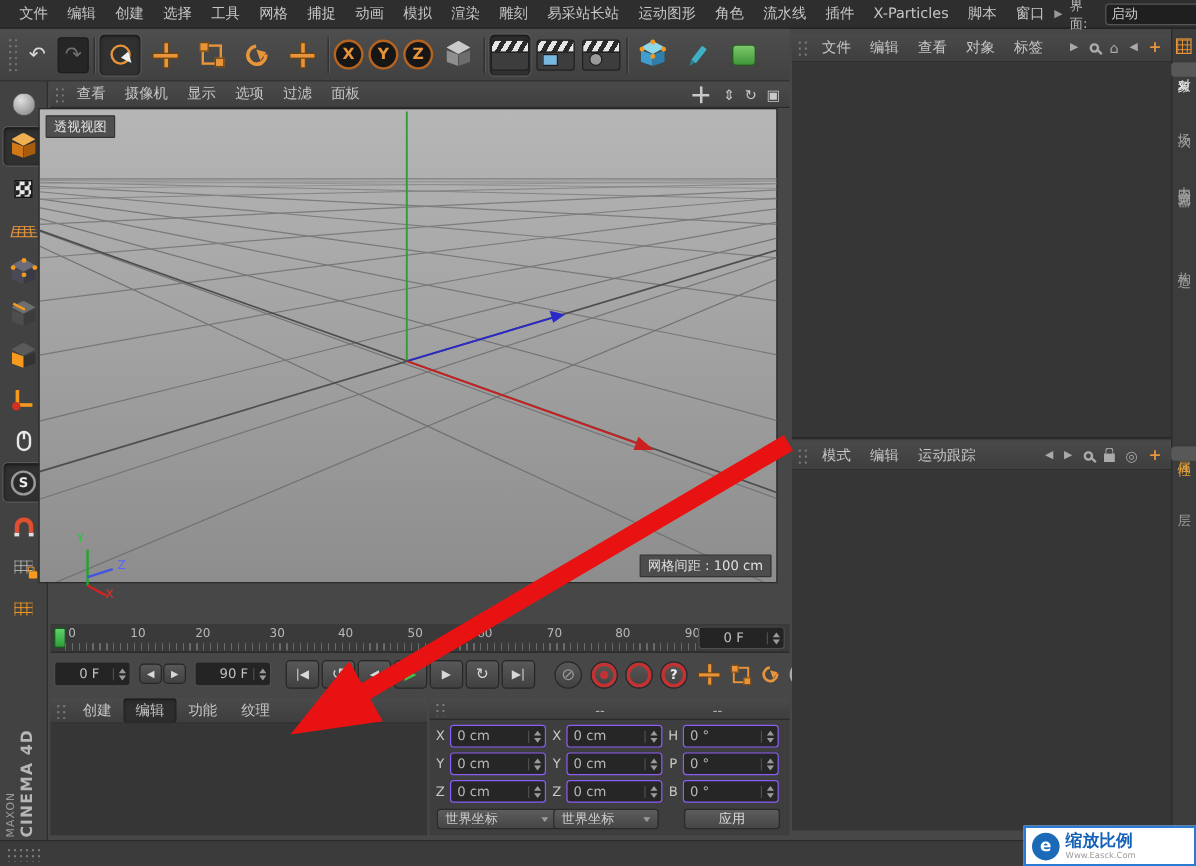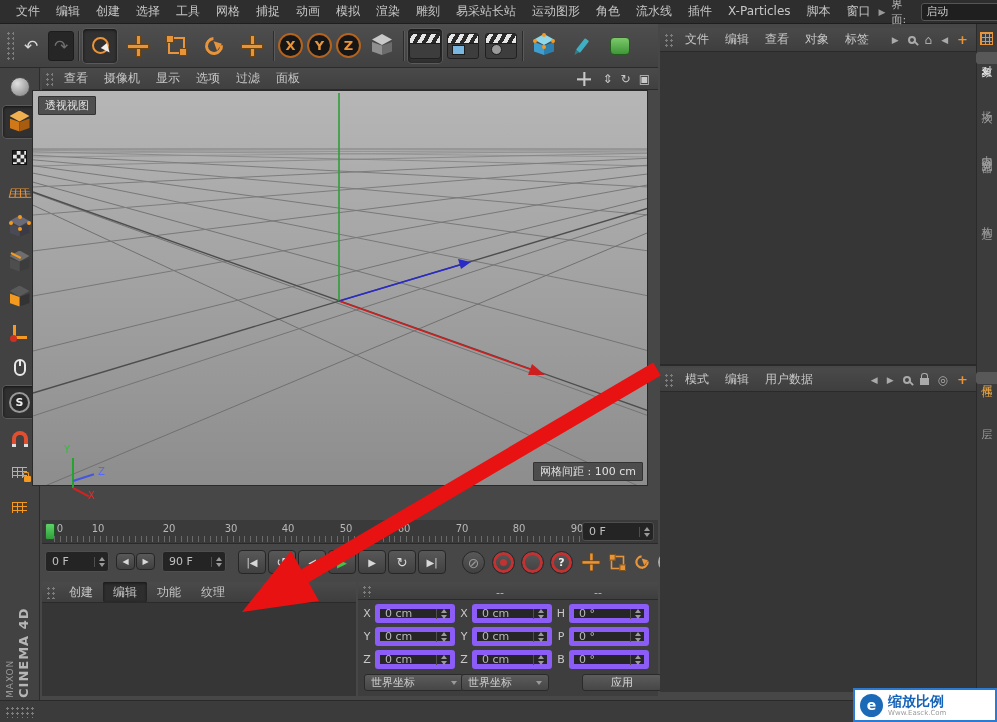--- a/index.html
+++ b/index.html
@@ -78,36 +78,36 @@
   
   #vpmenu{left:42px;top:68px;width:616px;height:22px;background:linear-gradient(#4a4a4a,#404040);border-bottom:1px solid #2a2a2a;display:flex;align-items:center}
   #vpmenu .nav{margin-left:auto;display:flex;align-items:center;gap:8px;padding-right:8px;color:#c8c8c8}
   #vpcanvas{left:32px;top:90px;width:616px;height:396px;background:linear-gradient(#b6b6b6,#8d8d8d);border:1px solid #2a2a2a;overflow:hidden}
   .badge{background:rgba(70,70,70,.92);color:#e0e0e0;font-size:11px;padding:1px 6px;border:1px solid #333;border-radius:1px}
   
   #ruler{left:42px;top:520px;width:616px;height:24px;background:#3a3a3a;border-bottom:1px solid #2a2a2a}
   .tick-label{position:absolute;top:3px;width:22px;text-align:center;font-size:10px;color:#b8b8b8}
   #tickband{position:absolute;left:12px;top:16px;width:530px;height:6px;background:repeating-linear-gradient(90deg,#6a6a6a 0 1px,transparent 1px 5.77px)}
   #knob{position:absolute;left:3px;top:3px;width:10px;height:17px;border-radius:2px;background:linear-gradient(#5fd36a,#2f9e3a);border:1px solid #1a5a22}
-  .spin{position:absolute;display:flex;align-items:center;background:#242424;border:1px solid #4e4e4e;border-radius:3px;color:#c0c0c0;font-size:11px;padding:0 3px 0 6px}
+  .spin{position:absolute;display:flex;align-items:center;background:#242424;border:1px solid #4e4e4e;border-radius:3px;color:#c0c0c0;font-size:11px;padding:0 3px 0 20px}
   
   .pbtn{width:28px;height:24px;display:flex;align-items:center;justify-content:center;font-size:10px;color:#d8d8d8;background:linear-gradient(#585858,#414141);border:1px solid #262626;border-radius:4px;flex:0 0 auto}
   .pbtn.play{color:#3ec24a;font-size:13px}
   .ringbtn{width:23px;height:23px;border-radius:50%;background:linear-gradient(#585858,#414141);border:1px solid #262626;display:flex;align-items:center;justify-content:center;position:absolute}
   .ringbtn.red{box-shadow:inset 0 0 0 3px #c23232}
   .ringbtn .dot{width:7px;height:7px;border-radius:50%;background:#c23232}
   .pcirc{width:20px;height:20px;border-radius:50%;border:2px solid #aaa;color:#ddd;font-size:11px;font-weight:bold;display:flex;align-items:center;justify-content:center}
   
   .panel-hd{background:linear-gradient(#4a4a4a,#3e3e3e);border-bottom:1px solid #2a2a2a;display:flex;align-items:center}
   .tab{padding:0 10px;line-height:20px;color:#c6c6c6;font-size:12px}
   .tab.active{background:#2e2e2e;box-shadow:inset 0 1px 3px #151515;border-radius:2px}
   .pbody{background:#363636}
   .cl{width:10px;font-size:11px;color:#c8c8c8;text-align:center}
   .cfield{display:flex;align-items:center;gap:3px}
-  .cin{display:flex;align-items:center;background:#262626;border:5px solid #8b5cf6;border-radius:3px;color:#b8b8b8;font-size:11px;height:19px;width:80px;padding:0 3px 0 5px}
+  .cin{display:flex;align-items:center;background:#262626;border:1px solid #8b5cf6;border-radius:3px;color:#b8b8b8;font-size:11px;height:19px;width:80px;padding:0 3px 0 5px}
   .cin .sval{flex:1}
   .ccol{position:absolute;top:22px;display:flex;flex-direction:column;gap:4px}
   .chead{position:absolute;top:4px;font-size:11px;color:#b8b8b8}
   .cdrop{position:absolute;display:flex;align-items:center;justify-content:space-between;background:linear-gradient(#5c5c5c,#464646);border:1px solid #2a2a2a;border-radius:3px;font-size:11px;color:#ccc;padding:0 6px;height:17px}
   .cbtn{position:absolute;display:flex;align-items:center;justify-content:center;background:linear-gradient(#5c5c5c,#464646);border:1px solid #2a2a2a;border-radius:3px;font-size:11px;color:#ddd;height:17px}
   
   .hicons{margin-left:auto;display:flex;align-items:center;gap:9px;padding-right:8px;color:#aaa;font-size:11px}
   .magico{width:8px;height:8px;border:2px solid #aaa;border-radius:50%;position:relative;display:inline-block}
   .magico::after{content:"";position:absolute;width:6px;height:2px;background:#aaa;transform:rotate(45deg);right:-5px;bottom:-2px}
   .lockico{width:9px;height:7px;background:#aaa;position:relative;display:inline-block;margin-top:4px}
@@ -344,21 +344,21 @@
     <i class="gl" style="left:17px;top:36px;width:22px;height:2px;background:#4455e0;transform:rotate(-18deg);transform-origin:left"></i>
     <i class="gl" style="left:17px;top:43px;width:18px;height:2px;background:#d42222;transform:rotate(28deg);transform-origin:left"></i>
     <span class="gl" style="left:8px;top:0;font-size:10px;color:#2fbf3a">Y</span>
     <span class="gl" style="left:42px;top:22px;font-size:10px;color:#5566ff">Z</span>
     <span class="gl" style="left:32px;top:46px;font-size:10px;color:#e03030">X</span>
   </div>
 
   <div id="ruler" class="abs">
     <span id="knob"></span>
     <span class="tick-label" style="left:7px">0</span>
-    <span class="tick-label" style="left:45px">10</span>
+    <span class="tick-label" style="left:62px">10</span>
     <span class="tick-label" style="left:116px">20</span>
     <span class="tick-label" style="left:178px">30</span>
     <span class="tick-label" style="left:235px">40</span>
     <span class="tick-label" style="left:293px">50</span>
     <span class="tick-label" style="left:351px">60</span>
     <span class="tick-label" style="left:409px">70</span>
     <span class="tick-label" style="left:466px">80</span>
     <span class="tick-label" style="left:524px">90</span>
     <span id="tickband"></span>
     <span class="spin" style="left:540px;top:2px;width:72px;height:19px;position:absolute">
@@ -528,21 +528,21 @@
         </div>
     </div>
     <span class="cdrop" style="left:6px;top:92px;width:100px">
       <span>世界坐标</span>
         <i class="td"></i>
       </span>
     <span class="cdrop" style="left:103px;top:92px;width:88px">
       <span>世界坐标</span>
         <i class="td"></i>
       </span>
-    <span class="cbtn" style="left:224px;top:92px;width:80px">应用</span>
+    <span class="cbtn" style="left:212px;top:92px;width:80px">应用</span>
   </div>
 
   <div class="abs panel-hd" style="left:660px;top:28px;width:316px;height:24px">
     <span class="grip" style="width:9px;height:14px;margin:0 4px"></span>
     <span class="menu-txt">文件</span>
     <span class="menu-txt">编辑</span>
     <span class="menu-txt">查看</span>
     <span class="menu-txt">对象</span>
     <span class="menu-txt">标签</span>
     <span class="hicons">
@@ -552,21 +552,21 @@
       <span style="font-size:9px">◀</span>
       <span style="color:#e8943a;font-weight:bold;font-size:13px">+</span>
     </span>
   </div>
   <div class="abs pbody" style="left:660px;top:52px;width:316px;height:314px;border-bottom:2px solid #2a2a2a"></div>
 
   <div class="abs panel-hd" style="left:660px;top:368px;width:316px;height:24px">
     <span class="grip" style="width:9px;height:14px;margin:0 4px"></span>
     <span class="menu-txt">模式</span>
     <span class="menu-txt">编辑</span>
-    <span class="menu-txt">用户数据</span>
+    <span class="menu-txt">运动跟踪</span>
     <span class="hicons">
       <span style="font-size:9px">◀</span>
       <span style="font-size:9px">▶</span>
       <span class="magico"></span>
       <span class="lockico"></span>
       <span style="font-size:12px">◎</span>
       <span style="color:#e8943a;font-weight:bold;font-size:13px">+</span>
     </span>
   </div>
   <div class="abs pbody" style="left:660px;top:392px;width:316px;height:300px"></div>

